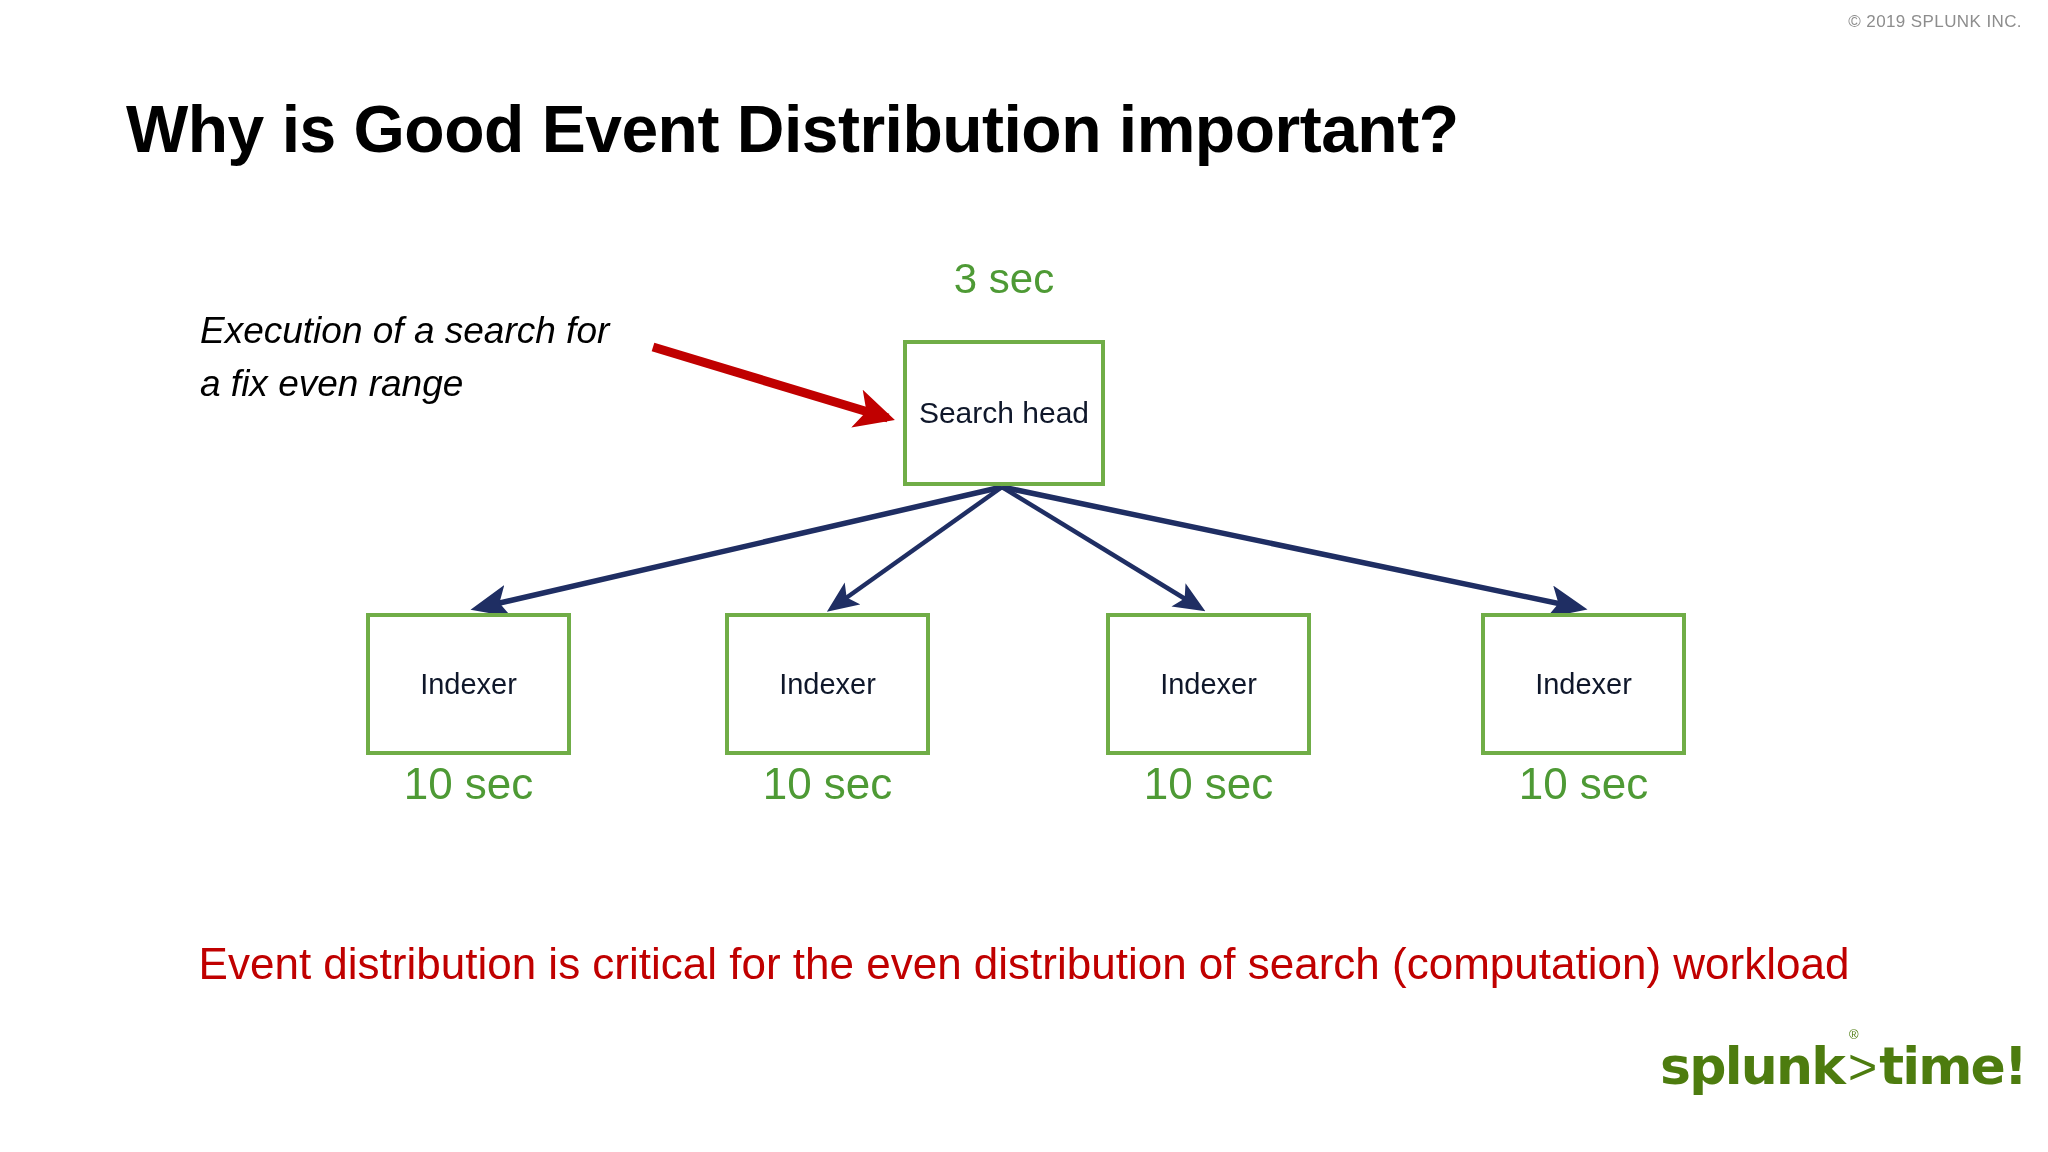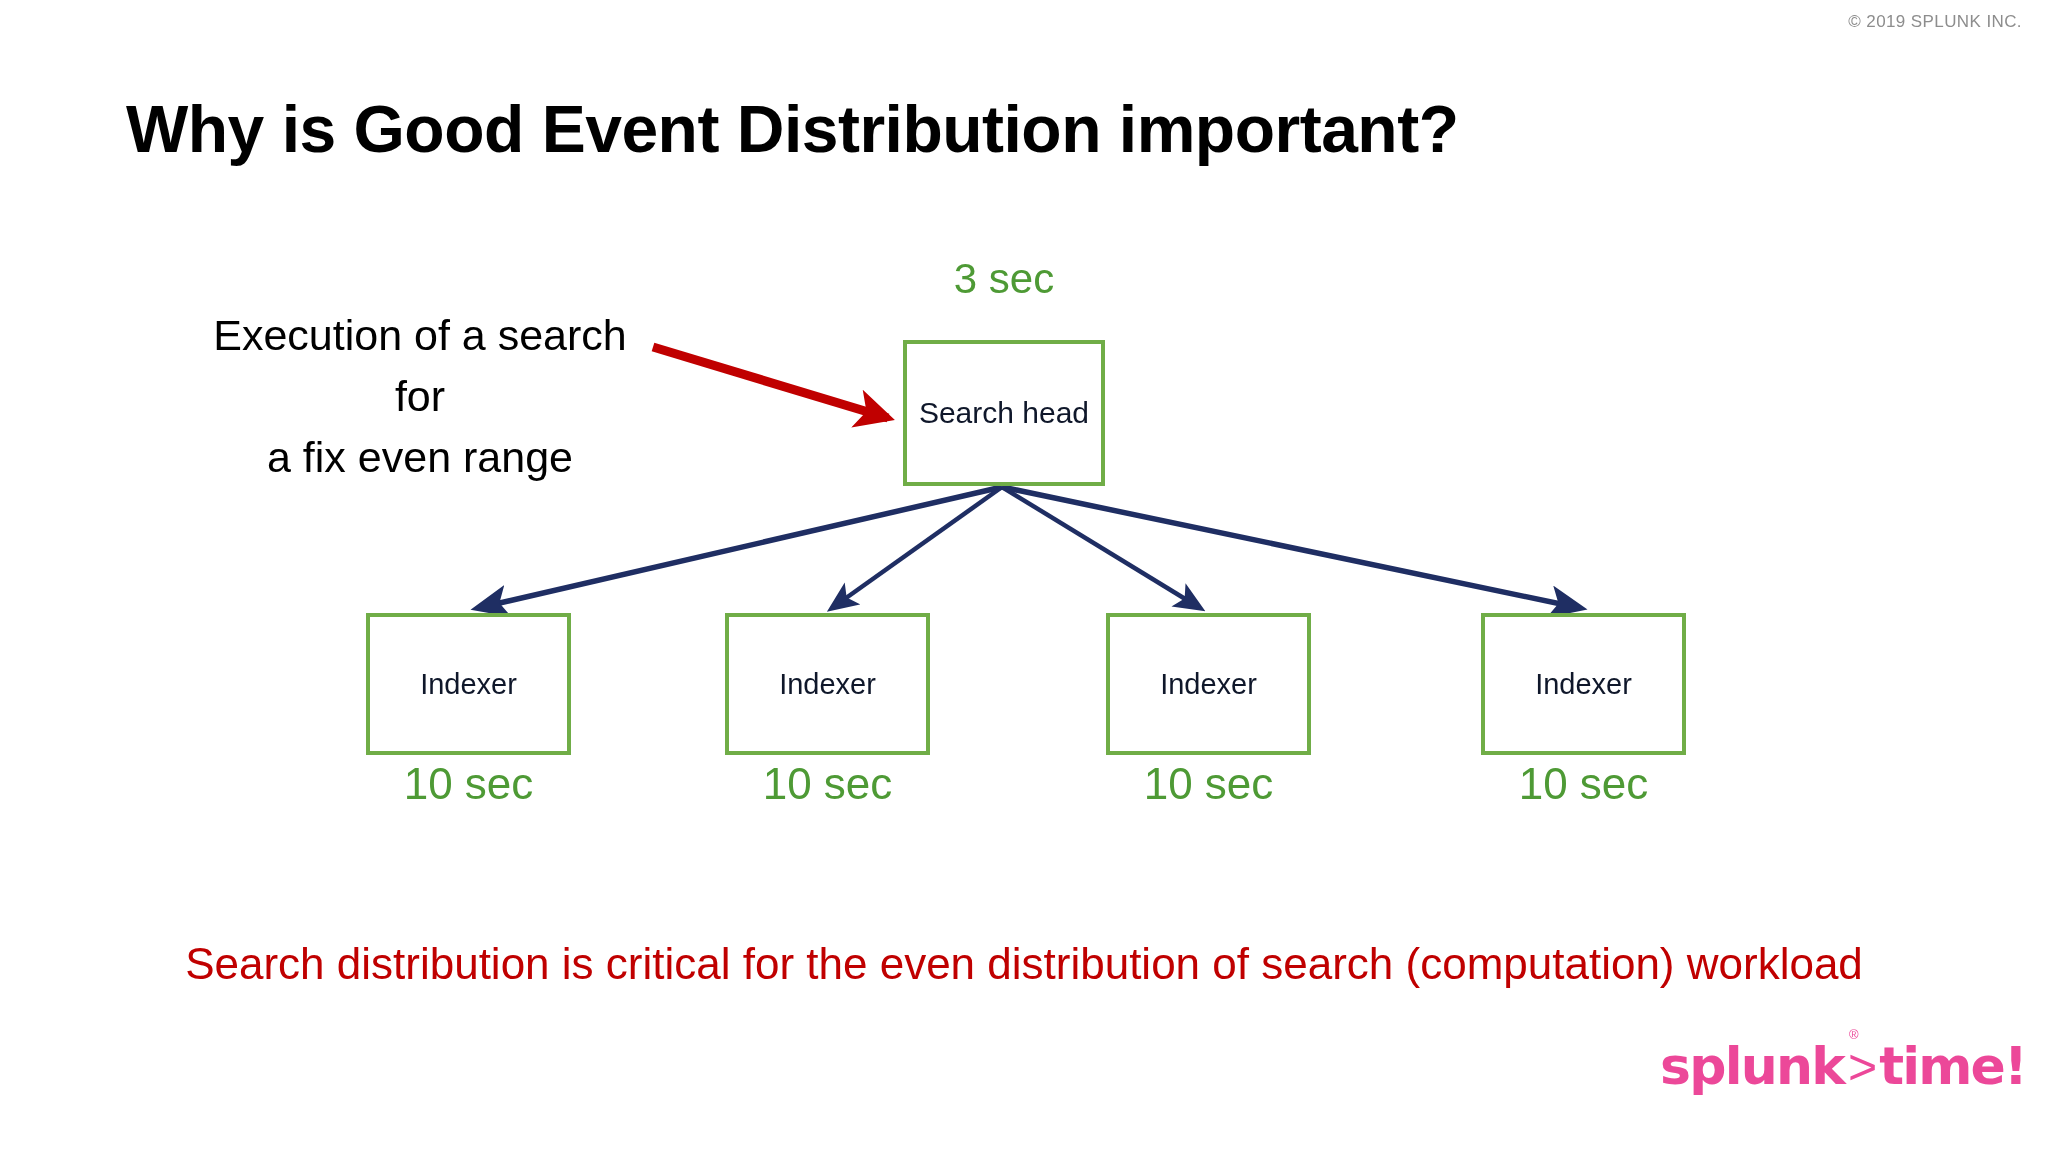--- a/index.html
+++ b/index.html
@@ -49,24 +49,25 @@
     line-height: 1.15;
     margin-left: 34px;
   }
 
   
   .annotation {
     position: absolute;
     left: 200px;
     top: 305px;
     width: 440px;
-    text-align: center;
-    font-size: 43px;
+    text-align: left;
+    font-size: 37px;
     line-height: 1.42;
     color: #000000;
+    font-style: italic;
   }
 
   
   #arrows {
     position: absolute;
     left: 0; top: 0;
     width: 2048px;
     height: 1152px;
     pointer-events: none;
   }
@@ -142,21 +143,21 @@
 
   
   .logo {
     position: absolute;
     right: 22px;
     top: 1040px;
     height: 56px;
     display: flex;
     align-items: baseline;
     justify-content: space-between;
-    color: #ec4899;
+    color: #4d7c0f;
   }
   .logo-word {
     font-size: 52px;
     font-weight: bold;
     letter-spacing: -1.8px;
     line-height: 1;
     font-family: "DejaVu Sans", sans-serif;
   }
   .logo-chevron {
     position: relative;
@@ -224,21 +225,21 @@
   </div>
   <div class="node indexer-3">
     <span class="node-label">Indexer</span>
   </div>
 
   <div class="time-label time-idx time-idx-0">10 sec</div>
   <div class="time-label time-idx time-idx-1">10 sec</div>
   <div class="time-label time-idx time-idx-2">10 sec</div>
   <div class="time-label time-idx time-idx-3">10 sec</div>
 
-  <div class="conclusion">Search distribution is critical for the even distribution of search (computation) workload</div>
+  <div class="conclusion">Event distribution is critical for the even distribution of search (computation) workload</div>
 
   <div class="logo">
     <span class="logo-word">splunk</span>
     <span class="logo-chevron">
       <span class="logo-reg">®</span>
       <span>&gt;</span>
     </span>
     <span class="logo-word">time!</span>
   </div>
 

